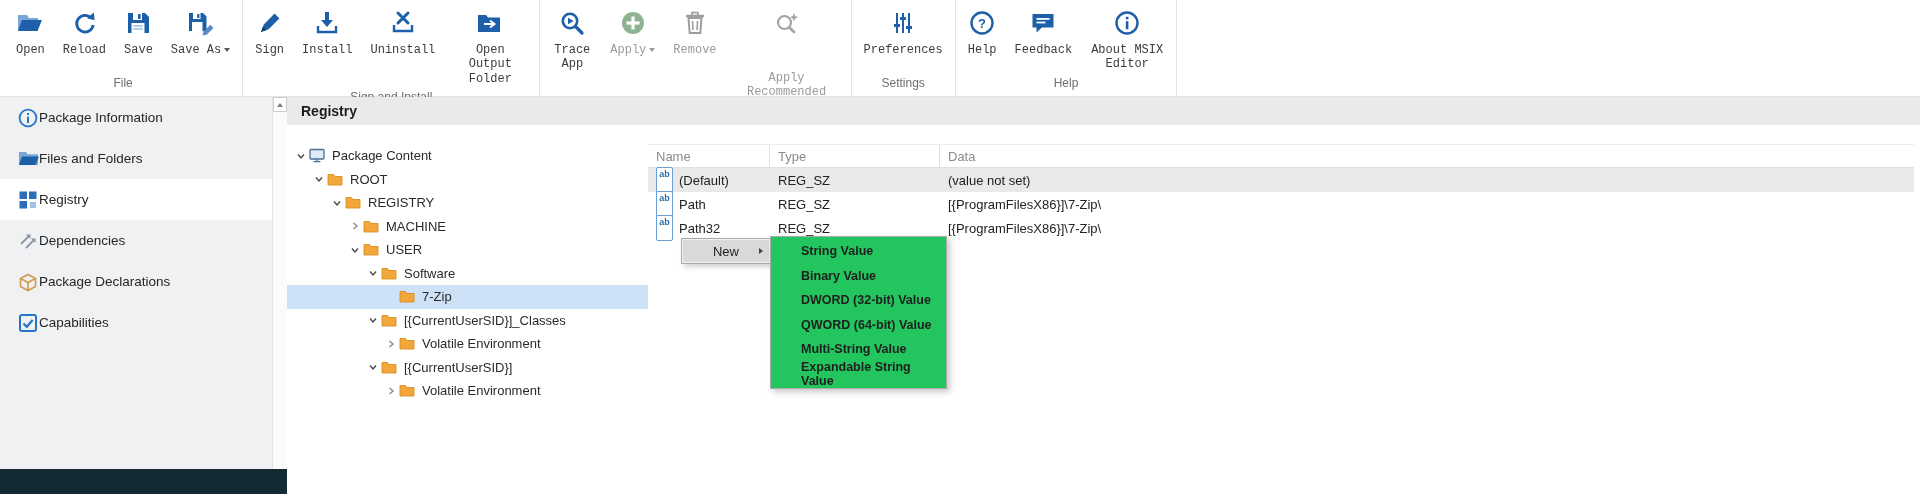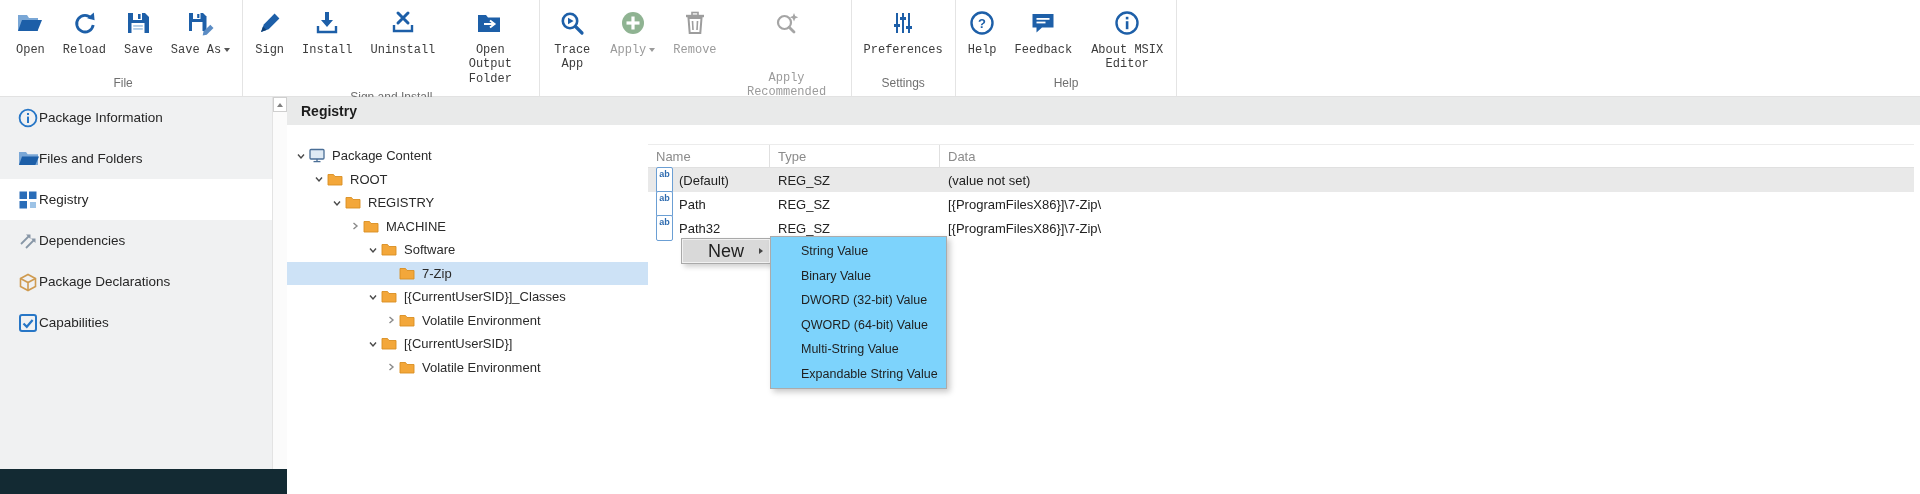--- a/index.html
+++ b/index.html
@@ -65,25 +65,25 @@
   .td { padding-left:8px; display:flex; align-items:center; overflow:hidden; white-space:nowrap; }
   .td-name{width:122px}.td-type{width:170px}.td-data{flex:1}
   .ab { width:17px; height:26px; border:1px solid #6b9fd4; border-radius:2px; color:#2f6cb0;
         font-size:9px; font-weight:bold; line-height:12px; text-align:center; background:#fff;
         margin-right:6px; flex-shrink:0; }
 
   
   .ctx { position:absolute; left:681px; top:238px; width:90px; background:#f1f1f1;
          border:1px solid #a9a9a9; box-shadow:3px 3px 5px rgba(0,0,0,.18); padding:1px; z-index:10; }
   .ctx-item { height:22px; background:#d9d9d9; display:flex; align-items:center; justify-content:center;
-              position:relative; font-size:18px; color:#1f1f1f; cursor:default; }
+              position:relative; font-size:13px; color:#1f1f1f; cursor:default; }
   .ctx-arrow { position:absolute; right:6px; width:0; height:0; border-top:3.5px solid transparent;
                border-bottom:3.5px solid transparent; border-left:4.5px solid #444; }
-  .ctx-sub { position:absolute; left:770px; top:236px; width:177px; background:#7dd3fc;
-             border:1px solid #ababab; box-shadow:3px 3px 6px rgba(0,0,0,.22); padding:2px 0; z-index:11; }
+  .ctx-sub { position:absolute; left:770px; top:236px; width:177px; background:#22c55e;
+             border:1px solid #ababab; box-shadow:3px 3px 6px rgba(0,0,0,.22); padding:2px 0; z-index:11;font-weight:bold; }
   .sub-item { height:24.5px; display:flex; align-items:center; padding-left:30px; font-size:12.5px; color:#1f1f1f; cursor:default; }
 </style>
 </head>
 <body>
 
 <div class="ribbon">
 
   <div class="rgroup">
     <div class="rbtns">
       <div class="rbtn">
@@ -448,20 +448,33 @@
               </svg>
             </span>
           <span class="ticon">
               <svg width="16" height="13" viewBox="0 0 16 13">
                 <path d="M1 1.5h5.5L8 3.5h7V12H1z" fill="#f3a73a" stroke="#d98e22" stroke-width="0.9"></path>
               </svg>
             </span>
           <span class="tlbl">MACHINE</span>
         </div>
 
+        <div class="trow lvl3">
+          <span class="chev">
+              <svg width="10" height="10">
+                <polyline points="2,3.5 5,7 8,3.5" fill="none" stroke="#4a4a4a" stroke-width="1.4"></polyline>
+              </svg>
+            </span>
+          <span class="ticon">
+              <svg width="16" height="13" viewBox="0 0 16 13">
+                <path d="M1 1.5h5.5L8 3.5h7V12H1z" fill="#f3a73a" stroke="#d98e22" stroke-width="0.9"></path>
+              </svg>
+            </span>
+          <span class="tlbl">USER</span>
+        </div>
 
         <div class="trow lvl4">
           <span class="chev">
               <svg width="10" height="10">
                 <polyline points="2,3.5 5,7 8,3.5" fill="none" stroke="#4a4a4a" stroke-width="1.4"></polyline>
               </svg>
             </span>
           <span class="ticon">
               <svg width="16" height="13" viewBox="0 0 16 13">
                 <path d="M1 1.5h5.5L8 3.5h7V12H1z" fill="#f3a73a" stroke="#d98e22" stroke-width="0.9"></path>

